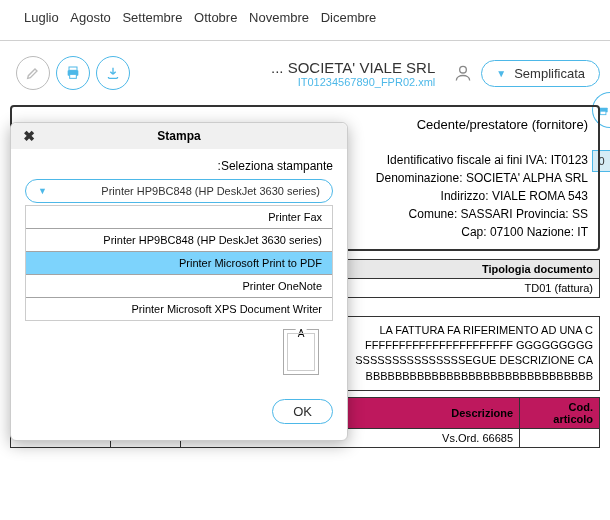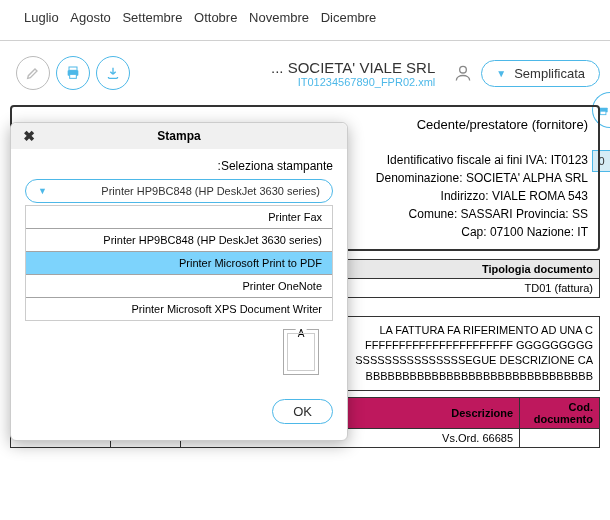--- a/index.html
+++ b/index.html
@@ -130,21 +130,21 @@
 FFFFFFFFFFFFFFFFFFFFFF GGGGGGGGG
 SSSSSSSSSSSSSSSEGUE DESCRIZIONE CA
 BBBBBBBBBBBBBBBBBBBBBBBBBBBBBBB</td>
         </tr>
   </tbody>
     </table>
 
   <table class="doc-table bottom-table" style="margin-top:6px">
     <tbody>
         <tr>
-      <th style="width:80px">Cod. documento</th>
+      <th style="width:80px">Cod. articolo</th>
       <th>Descrizione</th>
       <th style="width:70px">Quantità</th>
       <th style="width:100px">Prezzo unitario</th>
     </tr>
     <tr>
       <td></td>
       <td>Vs.Ord. 66685</td>
       <td></td>
       <td></td>
     </tr>

